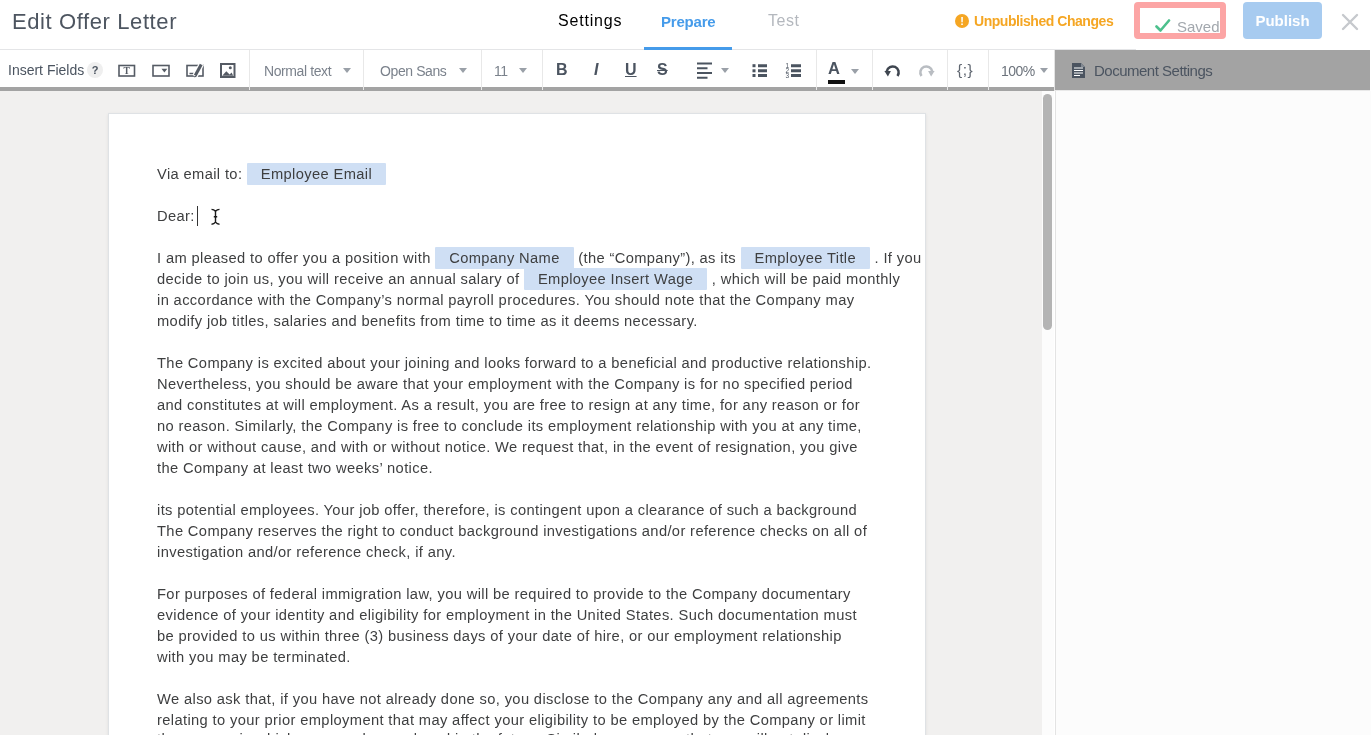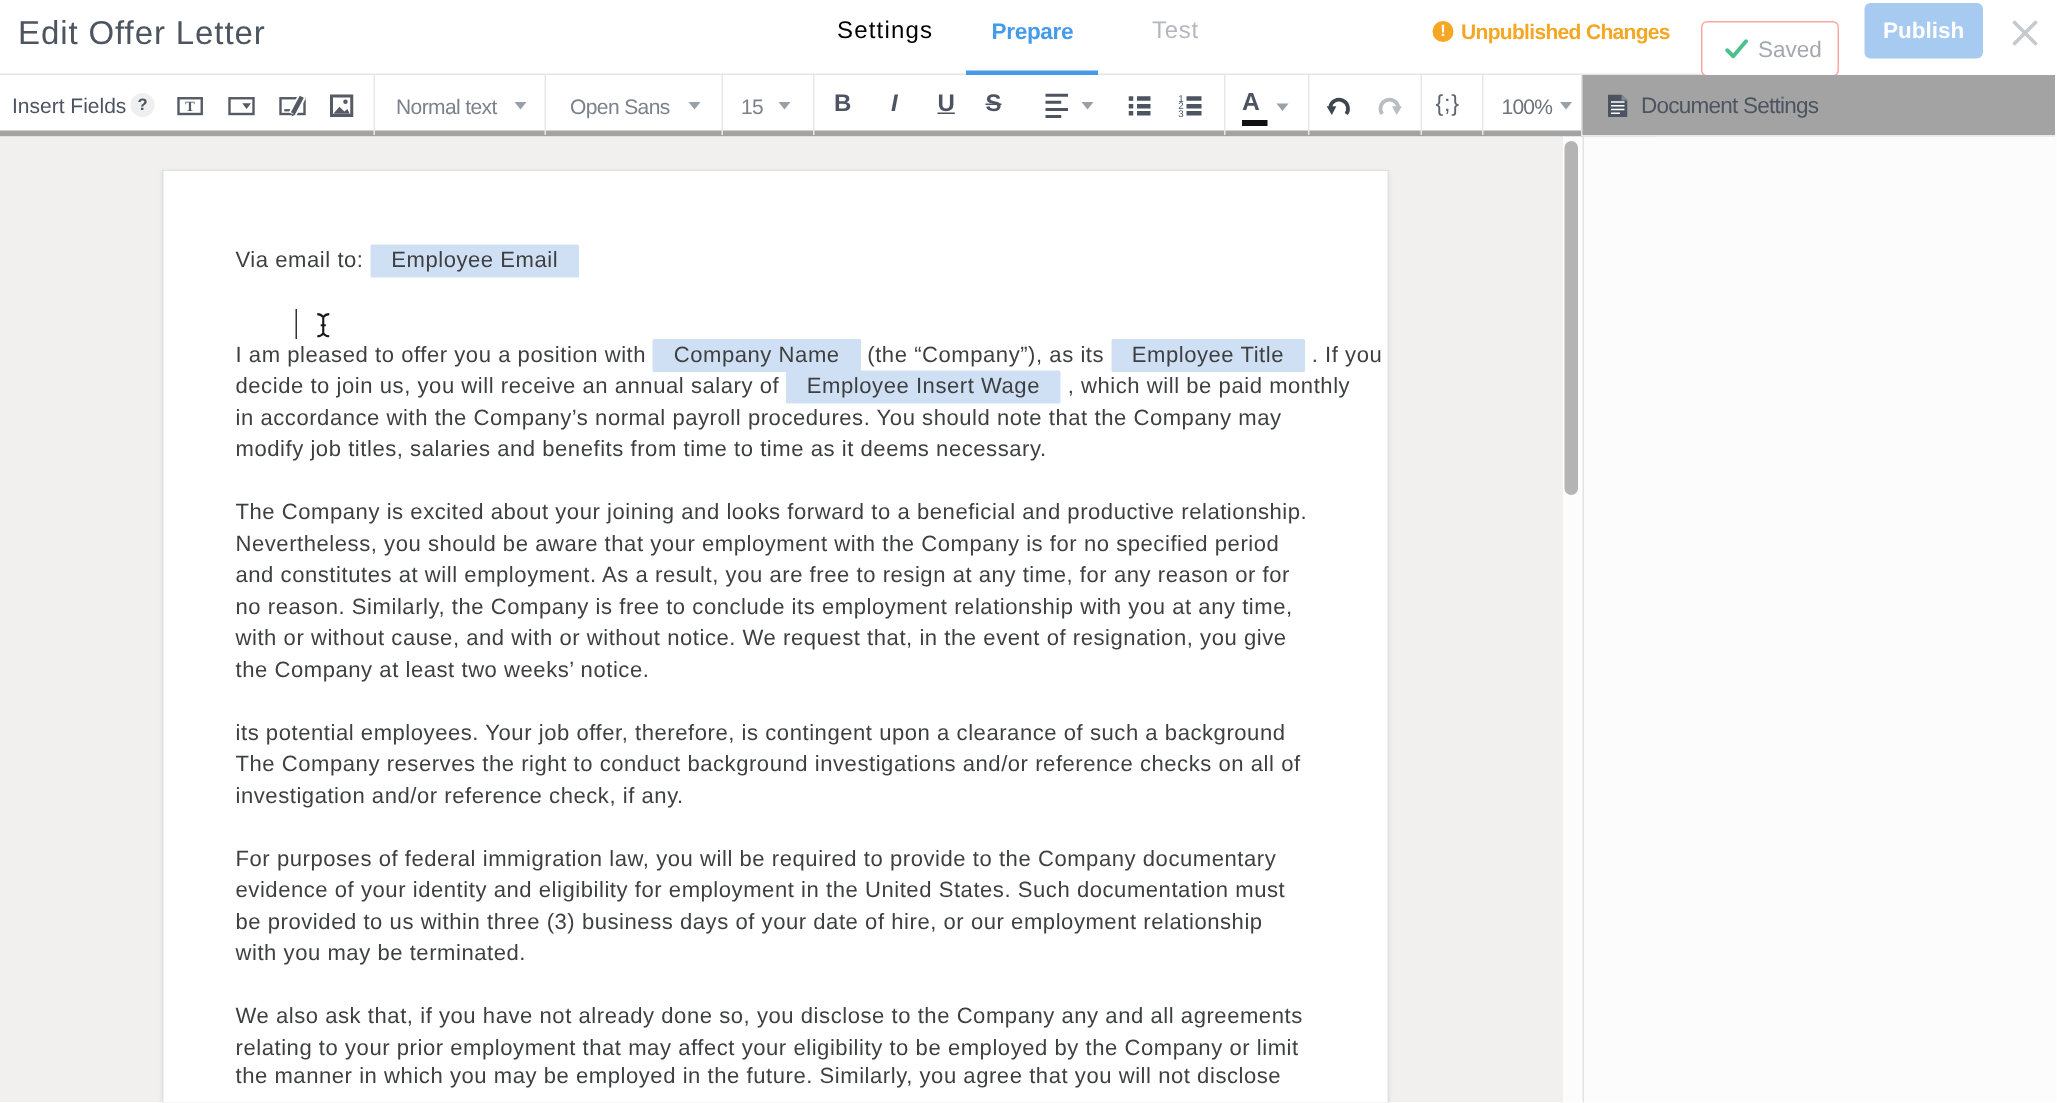--- a/index.html
+++ b/index.html
@@ -14,21 +14,21 @@
 .tab { position:absolute; top:12px; font-size:16px; }
 #tab-settings { left:558px; color:#000000; letter-spacing:0.8px; }
 #tab-prepare  { left:661px; color:#459bea; font-weight:bold; font-size:15px; top:13px; letter-spacing:-0.2px; }
 #tab-test     { left:768px; color:#b4b8be; letter-spacing:0.5px; }
 #tab-underline { position:absolute; left:644px; top:47px; width:88px; height:3px; background:#459bea; }
 #unpub { position:absolute; left:955px; top:13px; }
 #unpub-ic { position:absolute; left:0; top:1px; width:14px; height:14px; border-radius:50%;
   background:#f5a623; color:#fff; font-size:11px; font-weight:bold; text-align:center; line-height:14px; }
 #unpub-tx { position:absolute; left:19px; top:0; width:200px; font-size:14px; font-weight:bold; color:#f5a623; letter-spacing:-0.45px; }
 #btn-saved { position:absolute; left:1134px; top:2px; width:92px; height:37px; background:#fff;
-  border:1px solid #fca5a5; border-radius:4px;margin-top:12px; }
+  border:6px solid #fca5a5; border-radius:4px; }
 #saved-tx { position:absolute; left:37px; top:10px; font-size:15px; color:#a3a8ae; }
 #btn-publish { position:absolute; left:1243px; top:2px; width:79px; height:37px; background:#a7cbf0;
   border-radius:4px; color:#fff; font-size:15px; font-weight:bold; text-align:center; line-height:37px; }
 #close-x { position:absolute; left:1341px; top:13px; }
 
 
 #toolbar { position:absolute; left:0; top:50px; width:1104px; height:41px;
   background:#fff; border-bottom:4px solid #a3a3a3; }
 .sep { position:absolute; top:0; width:1px; height:40px; background:#e8e8e8; }
 .tlabel { position:absolute; top:13px; font-size:14px; color:#7b828c; letter-spacing:-0.4px; }
@@ -115,21 +115,21 @@
     <div class="sep" style="left:249px"></div>
 
     <div class="tlabel" style="left:264px">Normal text</div>
     <div class="arr" style="left:343px"></div>
     <div class="sep" style="left:363px"></div>
 
     <div class="tlabel" style="left:380px">Open Sans</div>
     <div class="arr" style="left:459px"></div>
     <div class="sep" style="left:481px"></div>
 
-    <div class="tlabel" style="left:494px">15</div>
+    <div class="tlabel" style="left:494px">11</div>
     <div class="arr" style="left:519px"></div>
     <div class="sep" style="left:542px"></div>
 
     <div class="bius" style="left:556px">B</div>
     <div class="bius" style="left:594px;font-style:italic">I</div>
     <div class="bius" style="left:625px;text-decoration:underline">U</div>
     <div class="bius" style="left:657px;text-decoration:line-through">S</div>
     <svg class="ticon" style="left:697px;top:12px" width="16" height="18" viewBox="0 0 16 18">
       <path d="M0 1.5 H15 M0 6.2 H10.5 M0 11 H15 M0 15.7 H10.5" stroke="#4b5460" stroke-width="2"></path>
     </svg>
@@ -175,20 +175,21 @@
 
   <div id="canvas">
     <div id="page">
       <div id="caret"></div>
       <svg style="position:absolute;left:102px;top:94px" width="9" height="18" viewBox="0 0 9 18">
         <path d="M0.5 1.4 C2.5 1.4 3.6 2.2 4.5 3.4 C5.4 2.2 6.5 1.4 8.5 1.4 M0.5 16.2 C2.5 16.2 3.6 15.4 4.5 14.2 C5.4 15.4 6.5 16.2 8.5 16.2 M4.5 3.4 L4.5 14.2 M2.8 8.8 L6.2 8.8" fill="none" stroke="#1a1a1a" stroke-width="1.4"></path>
       </svg>
       <div id="doc">
         <div class="ln">Via email to: <span class="hl">Employee Email</span></div>
         <div class="ln"></div>
+        <div class="ln">Dear:</div>
         <div class="ln"></div>
         <div class="ln">I am pleased to offer you a position with <span class="hl">Company Name</span> (the “Company”), as its <span class="hl">Employee Title</span> . If you</div>
         <div class="ln">decide to join us, you will receive an annual salary of <span class="hl">Employee Insert Wage</span> , which will be paid monthly</div>
         <div class="ln">in accordance with the Company’s normal payroll procedures. You should note that the Company may</div>
         <div class="ln">modify job titles, salaries and benefits from time to time as it deems necessary.</div>
         <div class="ln"></div>
         <div class="ln">The Company is excited about your joining and looks forward to a beneficial and productive relationship.</div>
         <div class="ln">Nevertheless, you should be aware that your employment with the Company is for no specified period</div>
         <div class="ln">and constitutes at will employment. As a result, you are free to resign at any time, for any reason or for</div>
         <div class="ln">no reason. Similarly, the Company is free to conclude its employment relationship with you at any time,</div>

